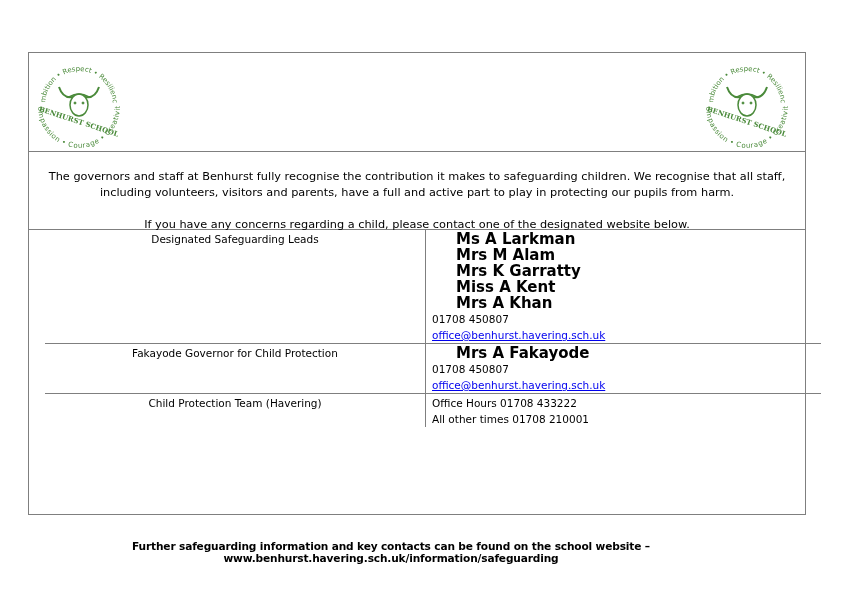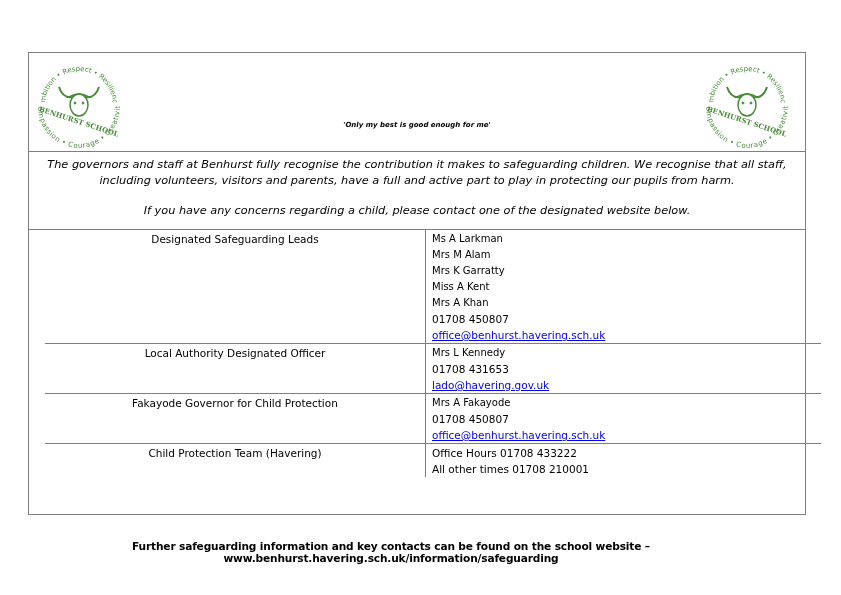--- a/index.html
+++ b/index.html
@@ -13,30 +13,30 @@
   .logo.left { left: 0px; }
   .logo.right { left: 668px; }
   .title { position: absolute; left: 0; width: 776px; text-align: center;
            font-family: "DejaVu Sans", sans-serif; font-weight: bold; font-size: 19px; letter-spacing: -0.2px; }
   .title.l1 { top: 4px; }
   .title.l2 { top: 32px; }
   .motto { position: absolute; left: 0; width: 776px; top: 68px; text-align: center;
            font-size: 7px; font-style: italic; font-weight: bold; }
   .intro { position: absolute; left: 0; top: 99px; width: 776px; height: 77px;
            border-bottom: 1px solid #7f7f7f; text-align: center; font-size: 11.3px; line-height: 16px; }
-  .intro p { margin: 4px; font-style: italic; }
+  .intro p { margin: 16px; }
   .intro .p1 { padding-top: 1px; }
   .intro .p2 { margin-top: 14px; }
   table.contacts { position: absolute; left: 16px; top: 177px; width: 776px; border-collapse: collapse;
                    font-size: 10.5px; }
   table.contacts td { border-top: 1px solid #7f7f7f; vertical-align: top; padding: 0; line-height: 16px; }
   table.contacts tr:first-child td { border-top: none; }
   td.role { width: 380px; text-align: center; border-right: 1px solid #7f7f7f; padding-top: 1px !important; }
   td.info { padding-left: 6px !important; padding-top: 1px !important; }
-  .name { font-weight: normal; font-size: 10px; }
+  .name { font-weight: bold; font-size: 15px; margin-left: 24px; }
   .line { display: block; }
   a.email { color: #0000ee; text-decoration: underline; }
   .footer { position: absolute; left: 0; top: 540px; width: 782px; text-align: center;
             font-weight: bold; font-size: 10.6px; letter-spacing: -0.15px; }
 </style>
 </head>
 <body>
 
 <div class="frame">
 
@@ -55,21 +55,20 @@
         </text>
         <path d="M 30 34 Q 34 46 44 44 M 70 34 Q 66 46 56 44" stroke-width="2"></path>
         <ellipse cx="50" cy="52" rx="9" ry="11" stroke-width="1.5"></ellipse>
         <path d="M 40 44 Q 50 38 60 44" stroke-width="1.5"></path>
         <circle cx="46" cy="50" r="1" fill="#4a8a3a"></circle>
         <circle cx="54" cy="50" r="1" fill="#4a8a3a"></circle>
         <text x="50" y="71" font-size="7" font-weight="bold" text-anchor="middle" fill="#4a8a3a" stroke="none" font-family="DejaVu Serif, serif" transform="rotate(18 50 68)">BENHURST SCHOOL</text>
       </g>
     </svg>
 
-    <div class="motto">'Only my best is good enough for me'</div>
 
     <svg class="logo right" viewBox="0 0 100 98">
       <g fill="none" stroke="#4a8a3a">
         <defs>
           <path id="arcTopR" d="M 16 52 A 34 34 0 0 1 84 52"></path>
           <path id="arcBotR" d="M 14 54 A 36 36 0 0 0 86 54"></path>
         </defs>
         <text font-size="7" fill="#4a8a3a" stroke="none" font-family="DejaVu Sans, sans-serif">
           <textPath href="#arcTopR" startOffset="50%" text-anchor="middle">Ambition • Respect • Resilience</textPath>
         </text>
@@ -99,28 +98,20 @@
             <span class="line name">Ms A Larkman</span>
             <span class="line name">Mrs M Alam</span>
             <span class="line name">Mrs K Garratty</span>
             <span class="line name">Miss A Kent</span>
             <span class="line name">Mrs A Khan</span>
             <span class="line">01708 450807</span>
             <span class="line"><a class="email" href="#">office@benhurst.havering.sch.uk</a></span>
           </td>
         </tr>
         <tr>
-          <td class="role">Local Authority Designated Officer</td>
-          <td class="info">
-            <span class="line name">Mrs L Kennedy</span>
-            <span class="line">01708 431653</span>
-            <span class="line"><a class="email" href="#">lado@havering.gov.uk</a></span>
-          </td>
-        </tr>
-        <tr>
           <td class="role">Fakayode Governor for Child Protection</td>
           <td class="info">
             <span class="line name">Mrs A Fakayode</span>
             <span class="line">01708 450807</span>
             <span class="line"><a class="email" href="#">office@benhurst.havering.sch.uk</a></span>
           </td>
         </tr>
         <tr>
           <td class="role">Child Protection Team (Havering)</td>
           <td class="info">

